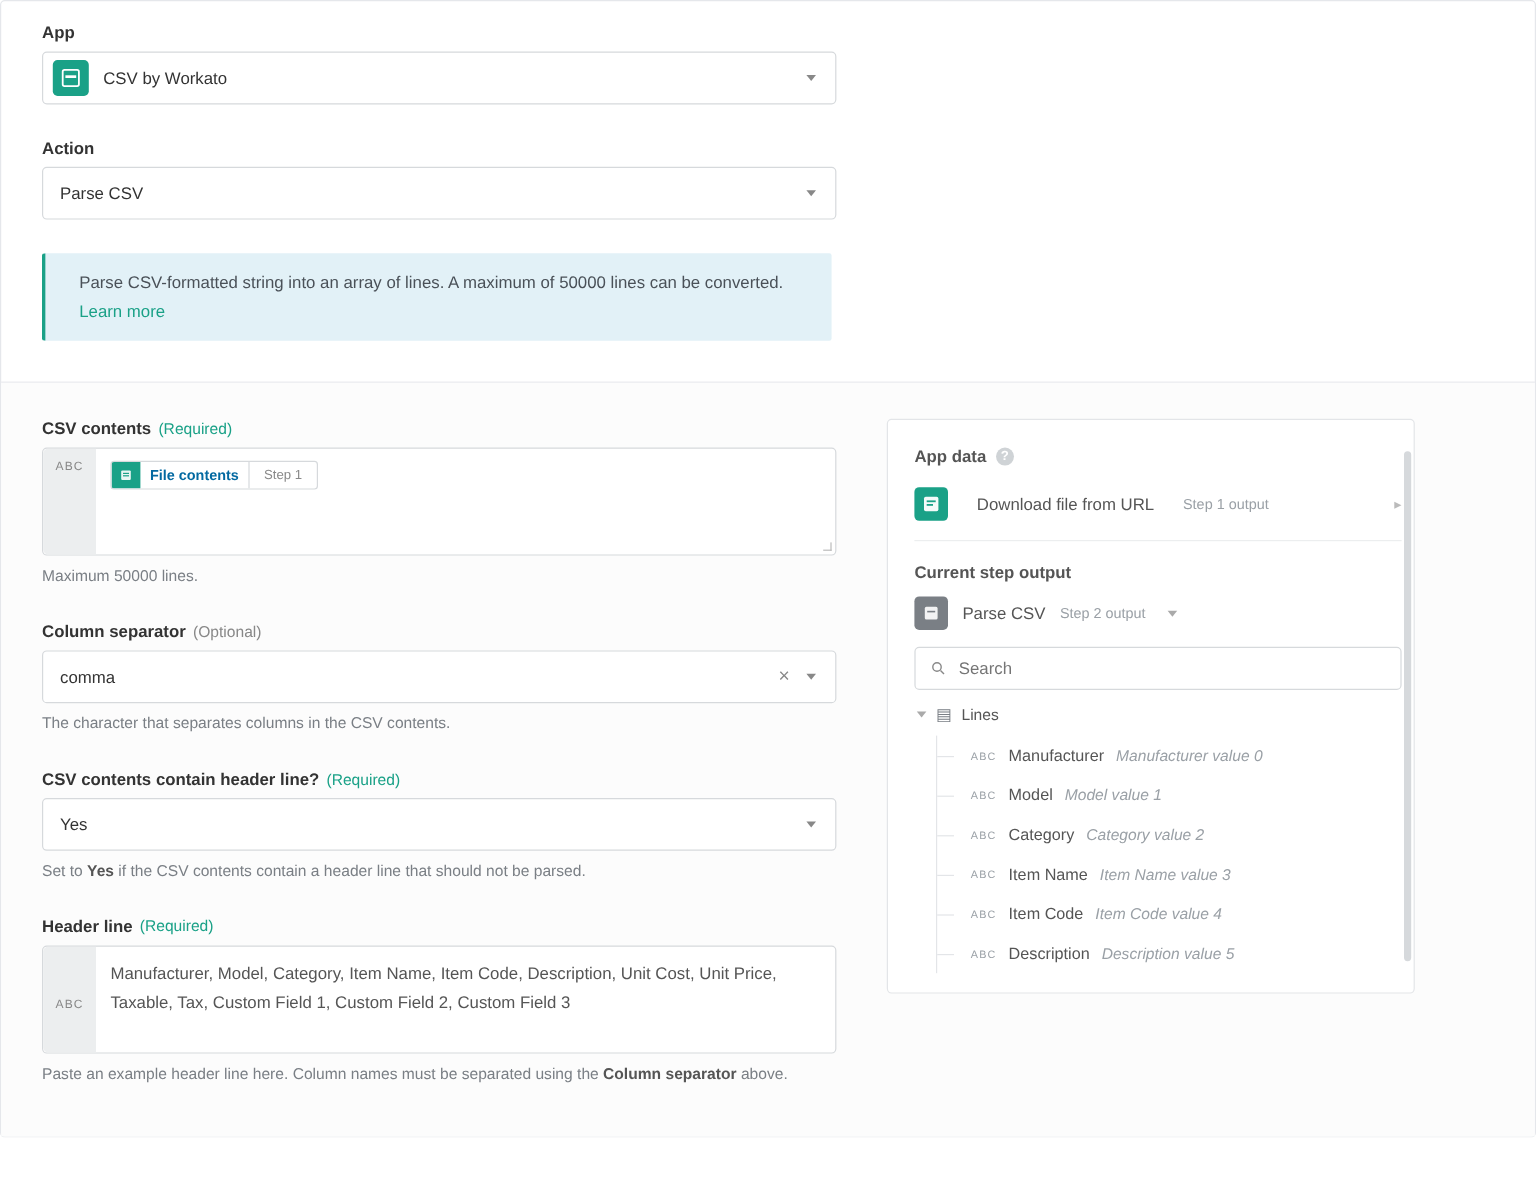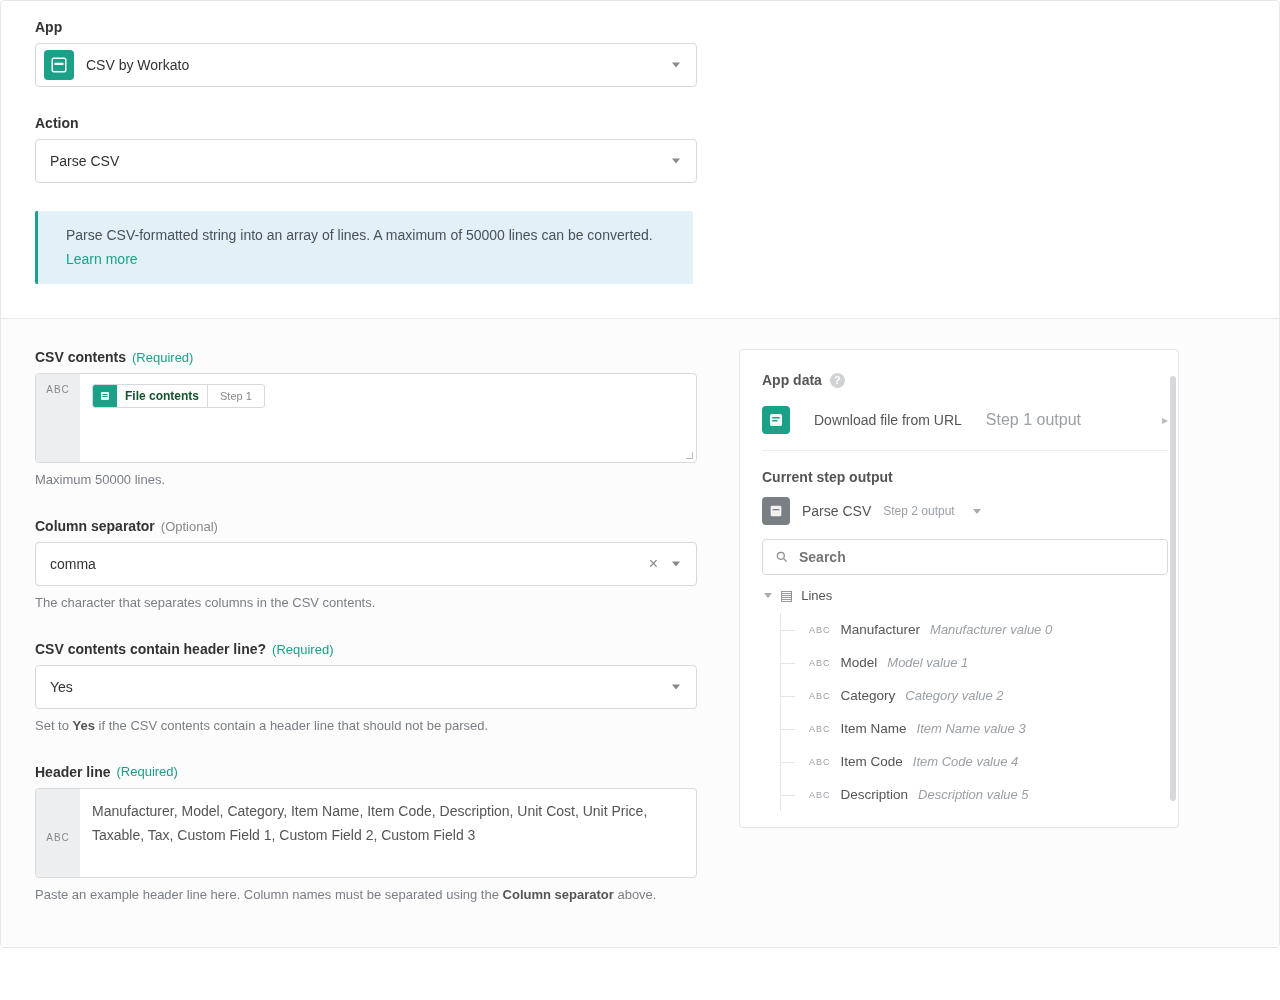--- a/index.html
+++ b/index.html
@@ -28,48 +28,48 @@
 
   .textarea-wrap { border: 1px solid #d6d9dc; border-radius: 4px; display: flex; background: #fff; }
   .abc-gutter { width: 44px; background: #eceeef; display: flex; align-items: flex-start; justify-content: center; padding-top: 10px; color: #888; font-size: 10px; letter-spacing: 1px; font-weight: 500; border-top-left-radius: 4px; border-bottom-left-radius: 4px; }
   .ta-body { flex: 1; padding: 10px 12px; min-height: 88px; position: relative; font-size: 14px; line-height: 1.75; color: #555; }
   .resize-nub { position: absolute; right: 1px; bottom: 1px; width: 12px; height: 12px; }
   .resize-nub::after { content: ""; position: absolute; right: 2px; bottom: 2px; width: 6px; height: 6px; border-right: 1px solid #bbb; border-bottom: 1px solid #bbb; }
 
   .pill { display: inline-flex; align-items: center; border: 1px solid #d6d9dc; border-radius: 3px; overflow: hidden; height: 24px; font-size: 12px; }
   .pill .pill-icon { width: 24px; height: 100%; background: #1aa187; display: flex; align-items: center; justify-content: center; }
   .pill .pill-icon svg { width: 12px; height: 12px; fill: #fff; }
-  .pill .pill-name { padding: 0 8px; font-weight: 600; color: #14532d; }
+  .pill .pill-name { padding: 0 8px; font-weight: 600; color: #0369a1; }
   .pill .pill-step { padding: 0 12px; color: #888; border-left: 1px solid #d6d9dc; height: 100%; display: flex; align-items: center; font-size: 11px; }
 
   .hint { font-size: 13px; color: #7a7f85; margin-top: 8px; line-height: 1.45; }
   .hint b { color: #555; font-weight: 600; }
 
   .output-panel { border: 1px solid #e3e5e8; border-radius: 4px; padding: 22px 10px 16px 22px; position: relative; background: #fff; }
   .scrollbar-stub { position: absolute; right: 2px; top: 26px; bottom: 26px; width: 6px; background: #d6d9dc; border-radius: 3px; }
   .panel-title { font-weight: 600; color: #555; font-size: 14px; margin-bottom: 14px; display: flex; align-items: center; gap: 8px; }
   .panel-title .qmark { width: 15px; height: 15px; border-radius: 50%; background: #cfd3d6; color: #fff; font-size: 11px; display: flex; align-items: center; justify-content: center; font-weight: 700; }
 
   .data-row { display: flex; align-items: center; gap: 24px; padding: 4px 0 16px 0; border-bottom: 1px solid #eceeef; position:relative; }
   .data-row .app-icon { width: 28px; height: 28px; }
   .data-row .name { color: #555; font-size: 14px; }
-  .data-row .step { color: #9aa0a6; font-size: 16px; }
+  .data-row .step { color: #9aa0a6; font-size: 12px; }
   .data-row .row-chevron { margin-left: auto; color:#bbb; font-size: 12px; }
 
   .sub-title { font-weight: 600; color: #555; font-size: 14px; margin: 18px 0 12px 0; }
   .gray-icon { width: 28px; height: 28px; background: #7a7f85; border-radius: 4px; display: flex; align-items: center; justify-content: center; }
   .gray-icon svg { width: 16px; height: 16px; fill: #fff; }
   .output-step-row { display: flex; align-items: center; gap: 12px; margin-bottom: 14px; }
   .output-step-row .name { color: #555; font-size: 14px; font-weight: 500; }
   .output-step-row .step { color: #9aa0a6; font-size: 12px; }
   .small-chevron { width: 0; height: 0; border-left: 4px solid transparent; border-right: 4px solid transparent; border-top: 5px solid #aaa; margin-left: 6px; }
 
   .search-box { border: 1px solid #d6d9dc; border-radius: 4px; height: 36px; display: flex; align-items: center; padding: 0 12px; gap: 10px; color: #888; margin-bottom: 12px; }
   .search-box svg { width: 14px; height: 14px; fill: #888; }
-  .search-box input { border: none; outline: none; font-size: 14px; flex: 1; color: #ef4444; font-weight: bold; }
+  .search-box input { border: none; outline: none; font-size: 14px; flex: 1; color: #ef4444; }
 
   .tree { font-size: 13px; }
   .lines-row { display: flex; align-items: center; gap: 8px; color: #555; margin-bottom: 10px; padding-left: 2px; }
   .lines-caret { width: 0; height: 0; border-left: 4px solid transparent; border-right: 4px solid transparent; border-top: 5px solid #aaa; }
   .lines-icon { color: #7a7f85; font-size: 14px; }
   .tree-children { border-left: 1px solid #e3e5e8; margin-left: 18px; padding-left: 0; }
   .tree-leaf { display: flex; align-items: center; gap: 10px; padding: 9px 0 9px 28px; position: relative; }
   .tree-leaf::before { content: ""; position: absolute; left: 0; top: 50%; width: 14px; height: 1px; background: #e3e5e8; }
   .abc-badge { font-size: 9px; letter-spacing: 1px; color: #9aa0a6; font-weight: 500; }
   .leaf-name { color: #555; font-size: 13.5px; }

